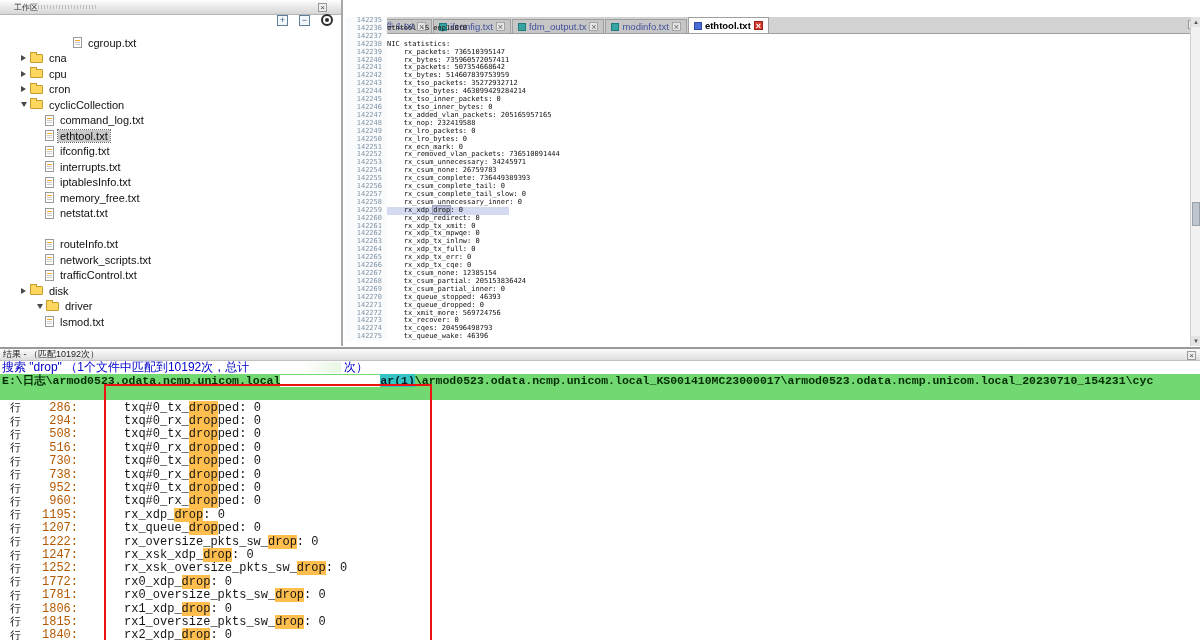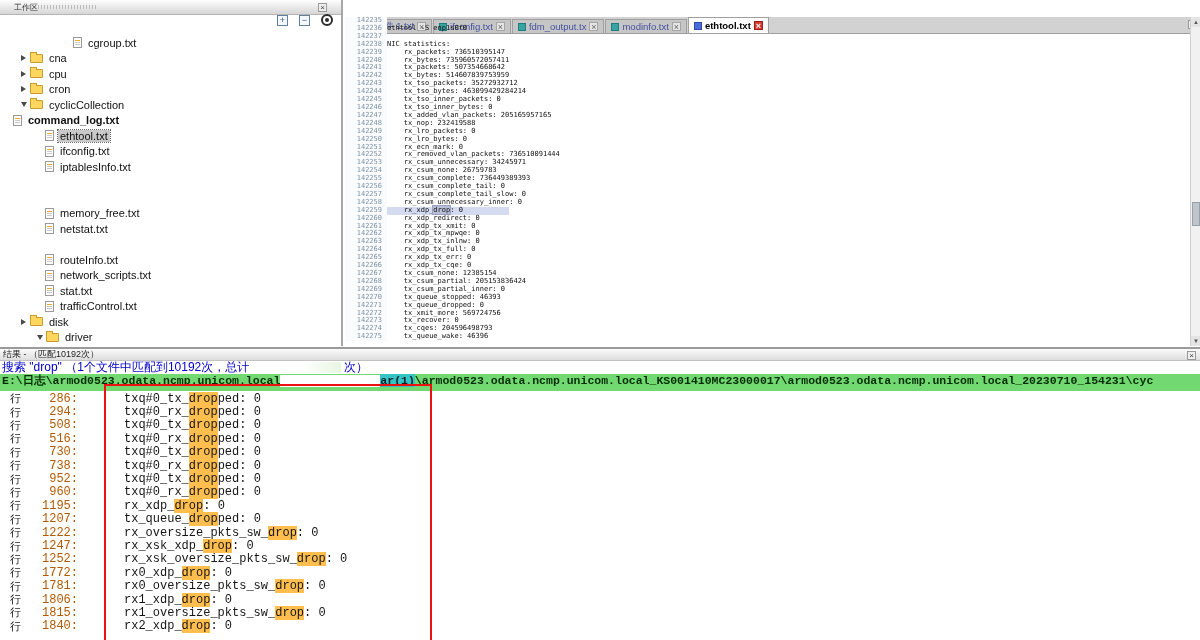--- a/index.html
+++ b/index.html
@@ -53,21 +53,21 @@
   .vscroll { position:absolute; right:0; top:17px; bottom:0; width:10px; background:#f1f1f1; border-left:1px solid #d0d0d0; }
   .vs-arrow { position:absolute; left:0; width:10px; height:10px; font-size:6px; text-align:center; line-height:10px; color:#555; background:#e4e4e4; }
   .vs-arrow.up { top:0; } .vs-arrow.dn { bottom:0; }
   .vs-thumb { position:absolute; left:1px; width:8px; top:185px; height:24px; background:#bfc5cc; border:1px solid #98a0a8; }
 
   
   .results { position:absolute; left:0; top:347px; right:0; bottom:0; background:#fff; border-top:2px solid #9a9a9a; overflow:hidden; }
   .res-header { height:12px; background:linear-gradient(#fbfbfb,#dedede); border-bottom:1px solid #c2c2c2; display:flex; align-items:center; padding:0 3px; font-size:9px; color:#222; }
   .res-search { height:13px; line-height:13px; font-size:12px; color:var(--search-text,#0000cc); white-space:nowrap; padding-left:2px; }
   .redact { display:inline-block; vertical-align:middle; height:11px; background:linear-gradient(90deg,#ffffff 55%,#e7f6e2); }
-  .res-path { height:17px; line-height:13px; background:var(--file-line-bg,#70db70); font-family:"Liberation Mono",monospace; font-size:11.5px; font-weight:bold; color:#063; white-space:nowrap; overflow:hidden; padding-left:2px; color:#052e05; }
+  .res-path { height:26px; line-height:13px; background:var(--file-line-bg,#70db70); font-family:"Liberation Mono",monospace; font-size:11.5px; font-weight:bold; color:#063; white-space:nowrap; overflow:hidden; padding-left:2px; color:#052e05; }
   .path-sel { background:#35c4c4; color:#00222a; }
   .res-rows { font-family:"Liberation Mono",monospace; font-size:12px; padding-top:1px; }
   .res-row { height:13.4px; display:flex; align-items:center; white-space:pre; }
   .res-label { margin-left:10px; width:16px; font-family:"Liberation Sans",sans-serif; font-size:11px; color:#222; flex:none; }
   .res-num { width:52px; text-align:right; color:var(--result-line-number,#b35900); flex:none; }
   .res-text { margin-left:46px; color:#151515; }
   .res-match { background:var(--match-highlight,#ffbe4d); }
   .annotation { position:absolute; left:104px; top:35px; width:328px; height:340px; border:2px solid var(--annotation,#ee1111); pointer-events:none; }
   .search-redact { width:88px; }
   .path-redact { width:100px; background:#fff; display:inline-block; height:12px; vertical-align:middle; }
@@ -114,41 +114,46 @@
         <span class="folder-ico"></span>
         <span class="tree-label">cron</span>
       </div>
       <div class="tree-row" style="padding-left: 18px;">
         <span class="arrow-box">
           <i class="tri-exp"></i>
         </span>
         <span class="folder-ico"></span>
         <span class="tree-label">cyclicCollection</span>
       </div>
-      <div class="tree-row" style=" font-weight: bold;">
+      <div class="tree-row" style="padding-left: 32px;">
         <span class="arrow-box"></span>
         <span class="file-ico"></span>
         <span class="tree-label">command_log.txt</span>
       </div>
       <div class="tree-row selected" style="padding-left: 32px;">
         <span class="arrow-box"></span>
         <span class="file-ico"></span>
         <span class="tree-label">ethtool.txt</span>
       </div>
       <div class="tree-row" style="padding-left: 32px;">
         <span class="arrow-box"></span>
         <span class="file-ico"></span>
         <span class="tree-label">ifconfig.txt</span>
       </div>
       <div class="tree-row" style="padding-left: 32px;">
         <span class="arrow-box"></span>
         <span class="file-ico"></span>
+        <span class="tree-label">interrupts.txt</span>
+      </div>
+      <div class="tree-row" style="padding-left: 32px;">
+        <span class="arrow-box"></span>
+        <span class="file-ico"></span>
         <span class="tree-label">iptablesInfo.txt</span>
       </div>
-      <div class="tree-row" style="padding-left: 32px; margin-top: 31px;">
+      <div class="tree-row" style="padding-left: 32px;">
         <span class="arrow-box"></span>
         <span class="file-ico"></span>
         <span class="tree-label">memory_free.txt</span>
       </div>
       <div class="tree-row" style="padding-left: 32px;">
         <span class="arrow-box"></span>
         <span class="file-ico"></span>
         <span class="tree-label">netstat.txt</span>
       </div>
       <div class="tree-row" style="padding-left: 32px;">
@@ -156,25 +161,20 @@
       </div>
       <div class="tree-row" style="padding-left: 32px;">
         <span class="arrow-box"></span>
         <span class="file-ico"></span>
         <span class="tree-label">routeInfo.txt</span>
       </div>
       <div class="tree-row" style="padding-left: 32px;">
         <span class="arrow-box"></span>
         <span class="file-ico"></span>
         <span class="tree-label">network_scripts.txt</span>
-      </div>
-      <div class="tree-row" style="padding-left: 32px;">
-        <span class="arrow-box"></span>
-        <span class="file-ico"></span>
-        <span class="tree-label">stat.txt</span>
       </div>
       <div class="tree-row" style="padding-left: 32px;">
         <span class="arrow-box"></span>
         <span class="file-ico"></span>
         <span class="tree-label">trafficControl.txt</span>
       </div>
       <div class="tree-row" style="padding-left: 18px; align-items: center;">
         <span class="arrow-box">
           <i class="tri-col"></i>
         </span>

